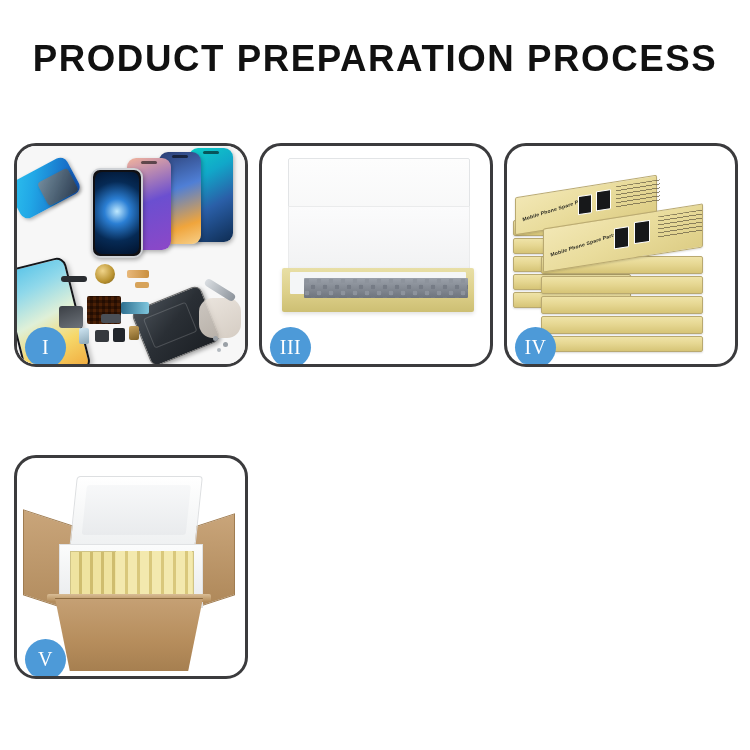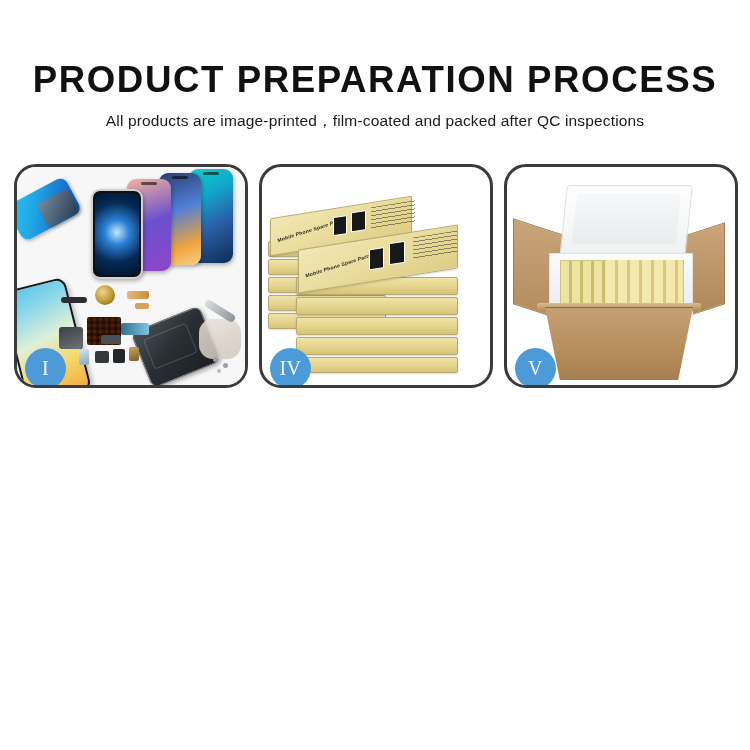--- a/index.html
+++ b/index.html
@@ -3,21 +3,21 @@
 <meta charset="utf-8">
 <style>
   html,body{margin:0;padding:0;}
   body{
     width:750px;height:750px;
     background:#ffffff;
     font-family:"Liberation Sans","DejaVu Sans",sans-serif;
     overflow:hidden;
     position:relative;
   }
-  .page{position:relative;width:750px;height:688px;margin-top:21px;}
+  .page{position:relative;width:750px;height:688px;}
 
   
   .header{position:absolute;left:0;top:0;width:750px;text-align:center;}
   .title{
     font-size:37px;font-weight:700;color:#111111;
     letter-spacing:1.6px;line-height:1;
     margin-top:40px;white-space:nowrap;
     transform:scaleX(0.99);
   }
   .subtitle{
@@ -313,21 +313,20 @@
     clip-path:polygon(10% 0,100% 18%,92% 100%,0 70%);
   }
 </style>
 </head>
 <body>
 
 <div class="page">
 
   <div class="header">
     <div class="title">PRODUCT PREPARATION PROCESS</div>
-    <div class="subtitle">All products are image-printed，film-coated and packed after QC inspections</div>
   </div>
 
   <div class="grid">
 
     <div class="panel">
       <div class="scene">
         <div class="p1-bg"></div>
         <div class="phone-fan">
           <div class="ph ph-d">
               <span class="ph-notch"></span>
@@ -361,20 +360,34 @@
         <div class="part pt-g"></div>
         <div class="part pt-h"></div>
         <div class="part pt-screw1"></div>
         <div class="part pt-screw2"></div>
         <div class="part pt-screw3"></div>
       </div>
       <div class="badge">I</div>
     </div>
 
 
+    <div class="panel">
+      <div class="scene">
+        <div class="p3-lid">
+          <div class="p3-lid-inner"></div>
+        </div>
+        <div class="p3-wall"></div>
+        <div class="p3-tray">
+          <div class="p3-tray-in">
+            <div class="p3-foam"></div>
+          </div>
+        </div>
+      </div>
+      <div class="badge">III</div>
+    </div>
 
     <div class="panel">
       <div class="scene">
         <div class="stack">
 
           <div class="sbox" style="left:0px;top:56px;width:116px;height:14px;"></div>
           <div class="sbox" style="left:0px;top:74px;width:116px;height:14px;"></div>
           <div class="sbox" style="left:0px;top:92px;width:116px;height:14px;"></div>
           <div class="sbox" style="left:0px;top:110px;width:116px;height:14px;"></div>
           <div class="sbox" style="left:0px;top:128px;width:116px;height:14px;"></div>

